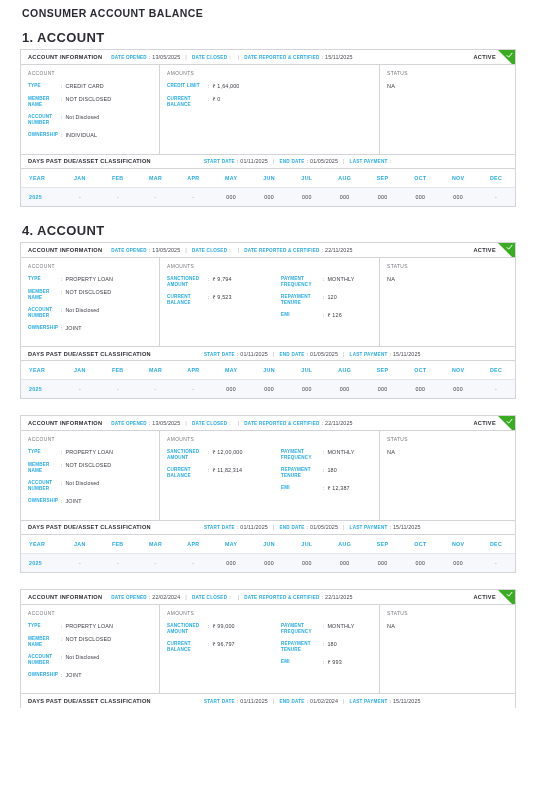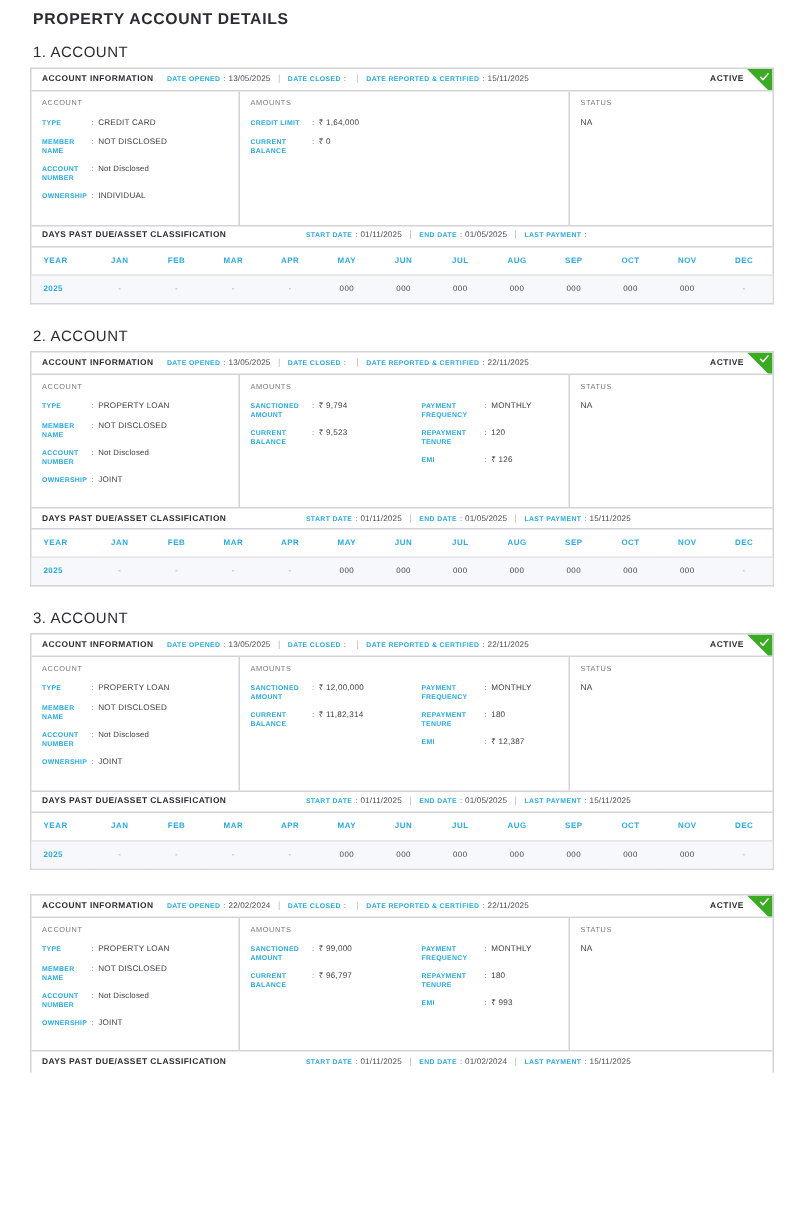--- a/index.html
+++ b/index.html
@@ -16,22 +16,22 @@
   .page-title {
     font-size: 10.5px;
     font-weight: bold;
     letter-spacing: 0.45px;
     color: #2b2b33;
     padding: 7px 0 0 2px;
     margin: 0 0 11px 0;
   }
 
   .acct-heading {
-    font-size: 10px;
-    font-weight: normal;
+    font-size: 13px;
+    font-weight: bold;
     letter-spacing: 0.35px;
     color: #2b2b33;
     margin: 0 0 4px 2px;
   }
 
   .card {
     border: 1px solid #d4d4d8;
     background: #fff;
     position: relative;
     margin-bottom: 16px;
@@ -189,21 +189,21 @@
   .dpd-table .dash { color: #9a9aa2; }
 
   .card.truncated { margin-bottom: 0; border-bottom: none; }
   .card.truncated .dpd-header { border-bottom: none; }
 </style>
 </head>
 <body>
 
 <div class="page">
 
-  <h1 class="page-title">PROPERTY ACCOUNT DETAILS</h1>
+  <h1 class="page-title">CONSUMER ACCOUNT BALANCE</h1>
 
   <div id="accounts-container">
   <div class="acct-heading">1. ACCOUNT</div>
 
   <div class="card ">
 
     <div class="card-header">
       <span class="hdr-title">ACCOUNT INFORMATION</span>
 
     <span class="hdr-field f-dateopened">
@@ -345,21 +345,21 @@
               <td class="">000</td>
               <td class="">000</td>
               <td class="">000</td>
               <td class="">000</td>
               <td class="dash">-</td>
         </tr>
       </tbody>
     </table>
 
   </div>
-  <div class="acct-heading">2. ACCOUNT</div>
+  <div class="acct-heading">4. ACCOUNT</div>
 
   <div class="card ">
 
     <div class="card-header">
       <span class="hdr-title">ACCOUNT INFORMATION</span>
 
     <span class="hdr-field f-dateopened">
       <span class="hdr-label">DATE OPENED</span>
       <span class="hdr-colon">:</span>
       <span class="hdr-value">13/05/2025</span>
@@ -516,21 +516,20 @@
               <td class="">000</td>
               <td class="">000</td>
               <td class="">000</td>
               <td class="">000</td>
               <td class="dash">-</td>
         </tr>
       </tbody>
     </table>
 
   </div>
-  <div class="acct-heading">3. ACCOUNT</div>
 
   <div class="card ">
 
     <div class="card-header">
       <span class="hdr-title">ACCOUNT INFORMATION</span>
 
     <span class="hdr-field f-dateopened">
       <span class="hdr-label">DATE OPENED</span>
       <span class="hdr-colon">:</span>
       <span class="hdr-value">13/05/2025</span>

